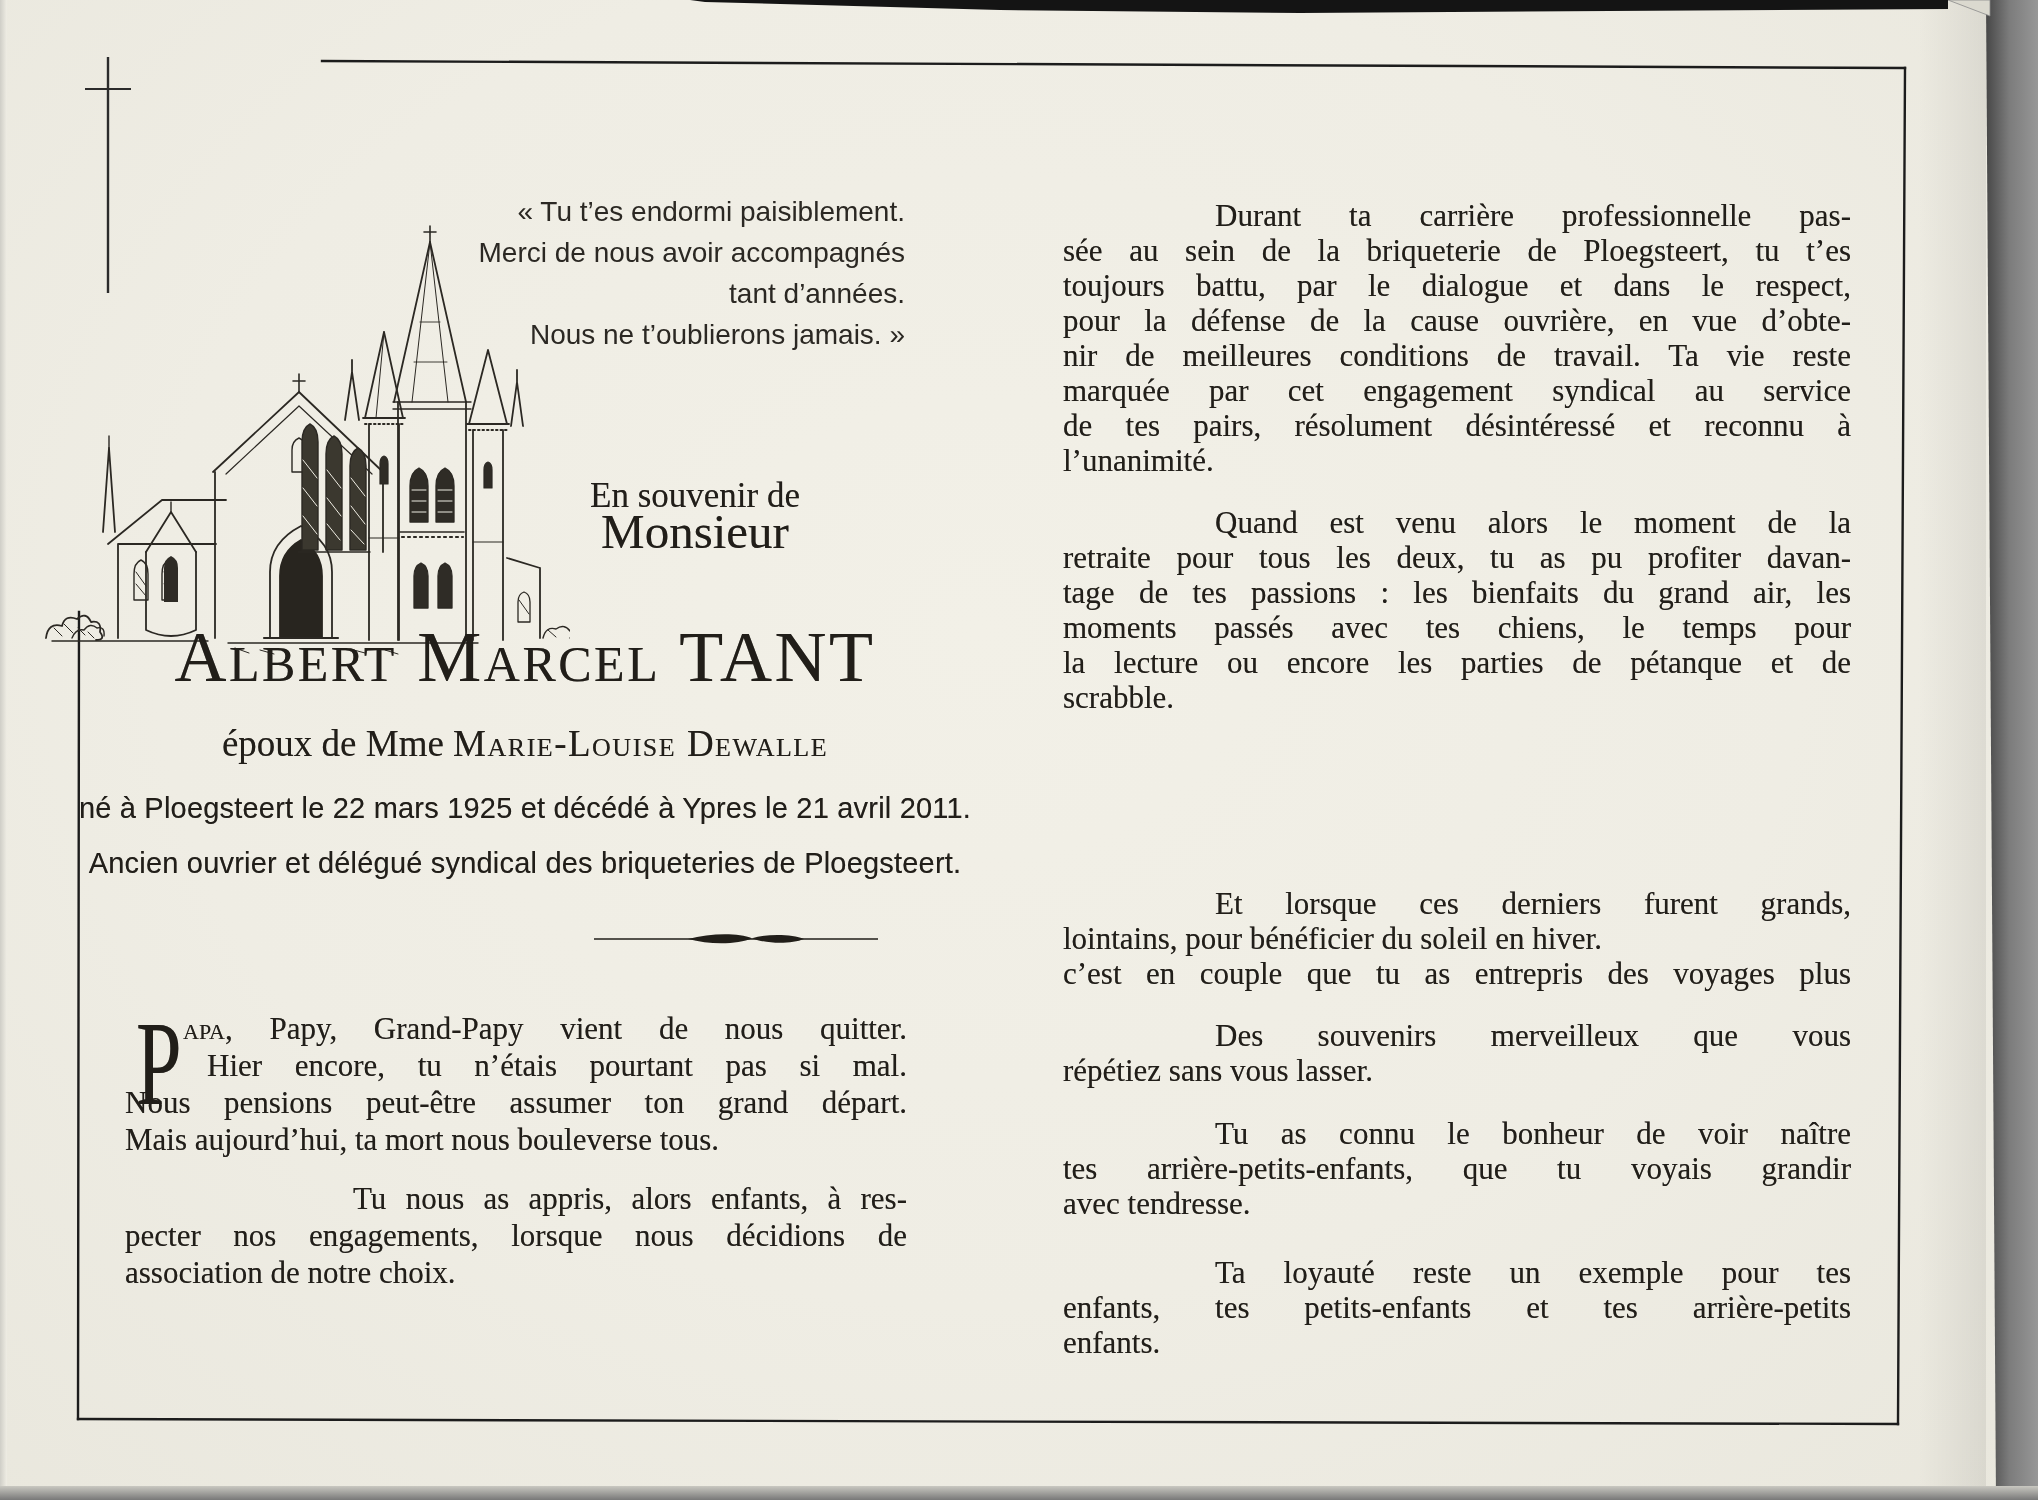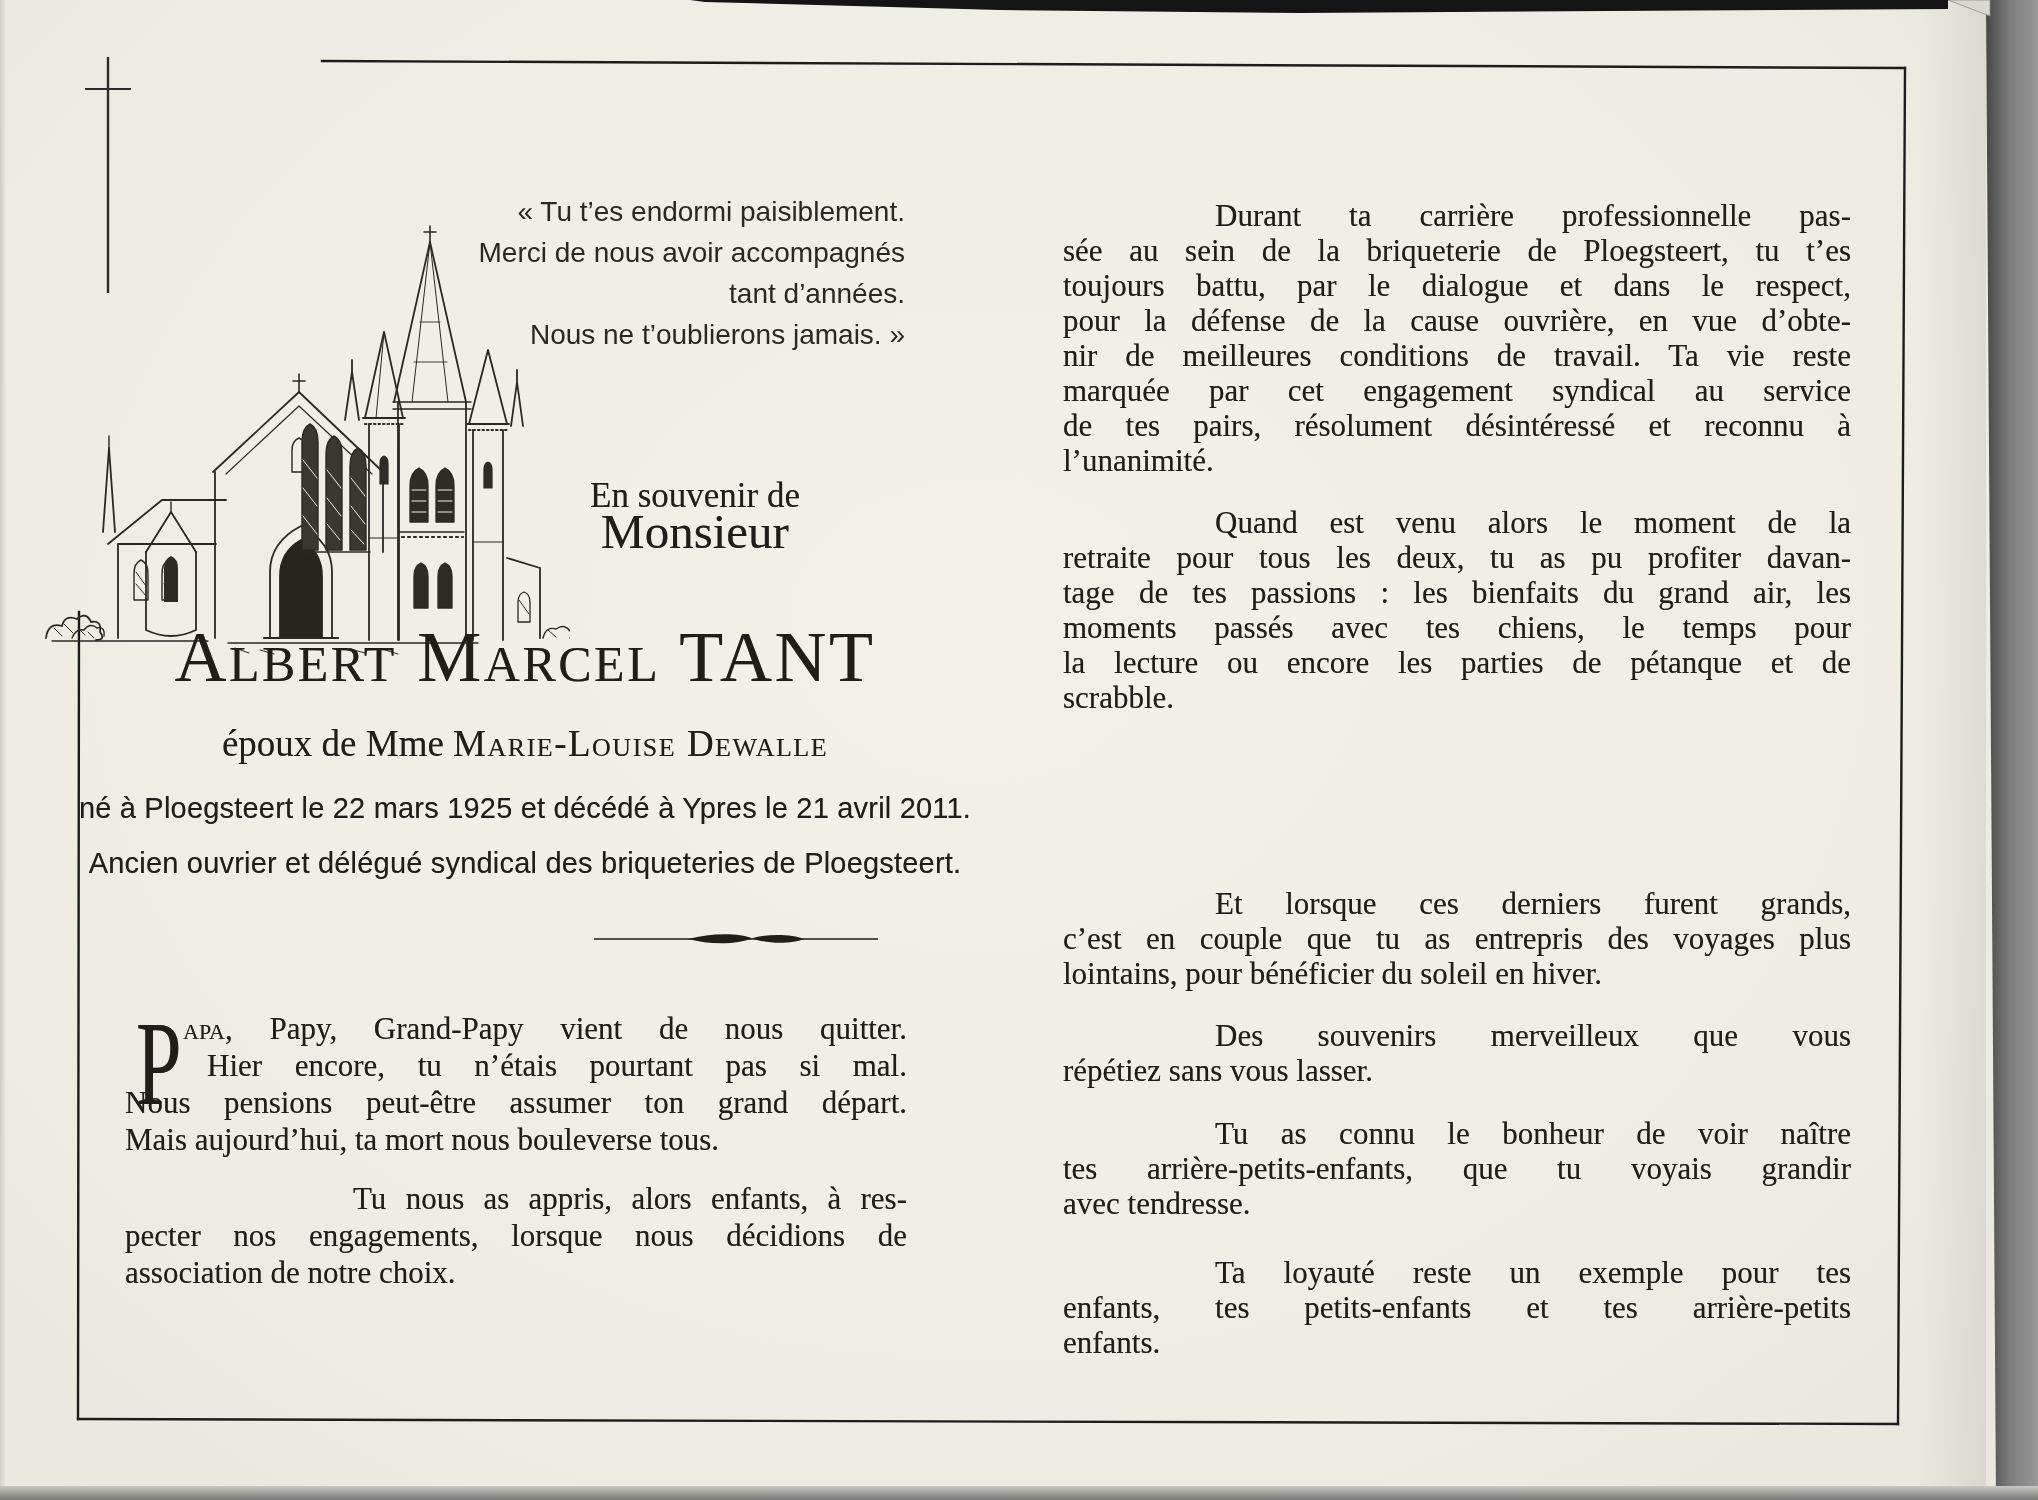--- a/index.html
+++ b/index.html
@@ -218,22 +218,22 @@
     <div class="para" style="top:505px">
       <div class="line first">Quand est venu alors le moment de la</div>
       <div class="line">retraite pour tous les deux, tu as pu profiter davan-</div>
       <div class="line">tage de tes passions : les bienfaits du grand air, les</div>
       <div class="line">moments passés avec tes chiens, le temps pour</div>
       <div class="line">la lecture ou encore les parties de pétanque et de</div>
       <div class="line last">scrabble.</div>
     </div>
     <div class="para" style="top:886px">
       <div class="line first">Et lorsque ces derniers furent grands,</div>
+      <div class="line last">lointains, pour bénéficier du soleil en hiver.</div>
       <div class="line">c’est en couple que tu as entrepris des voyages plus</div>
-      <div class="line last">lointains, pour bénéficier du soleil en hiver.</div>
     </div>
     <div class="para" style="top:1018px">
       <div class="line first">Des souvenirs merveilleux que vous</div>
       <div class="line last">répétiez sans vous lasser.</div>
     </div>
     <div class="para" style="top:1116px">
       <div class="line first">Tu as connu le bonheur de voir naître</div>
       <div class="line">tes arrière-petits-enfants, que tu voyais grandir</div>
       <div class="line last">avec tendresse.</div>
     </div>

